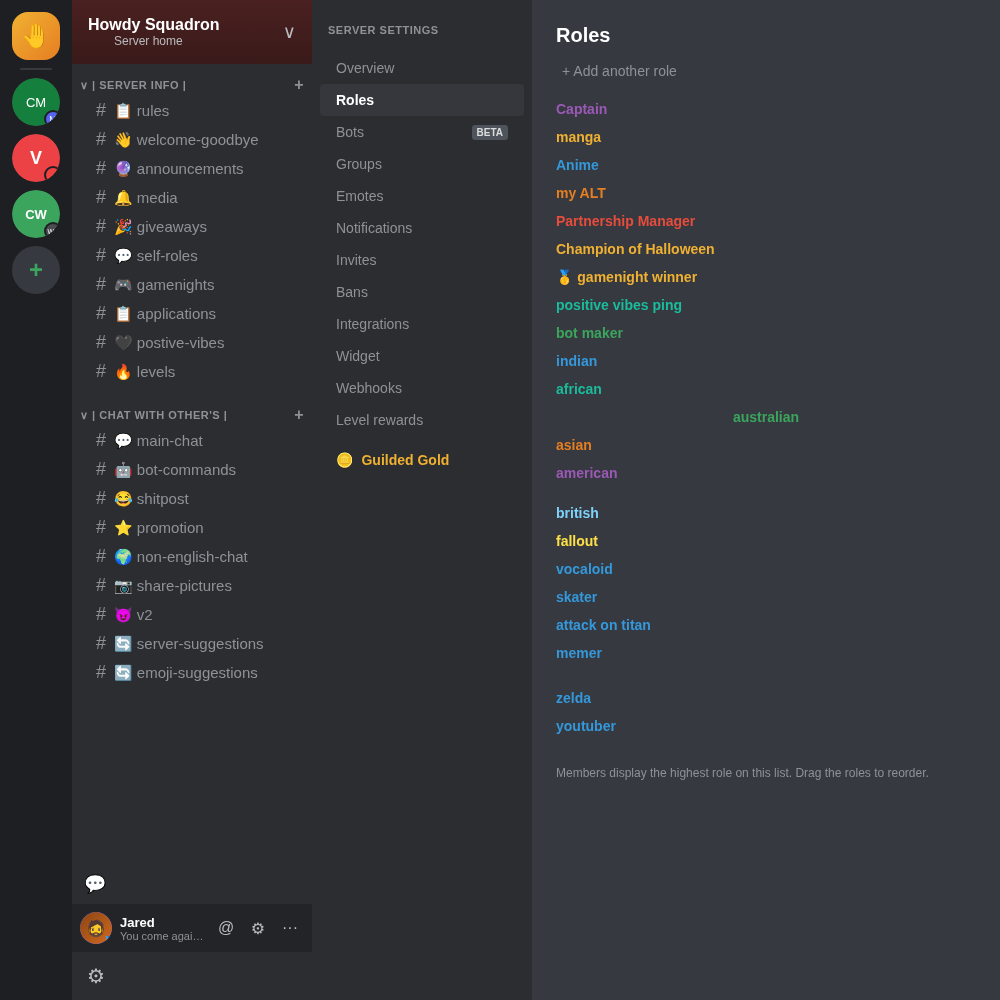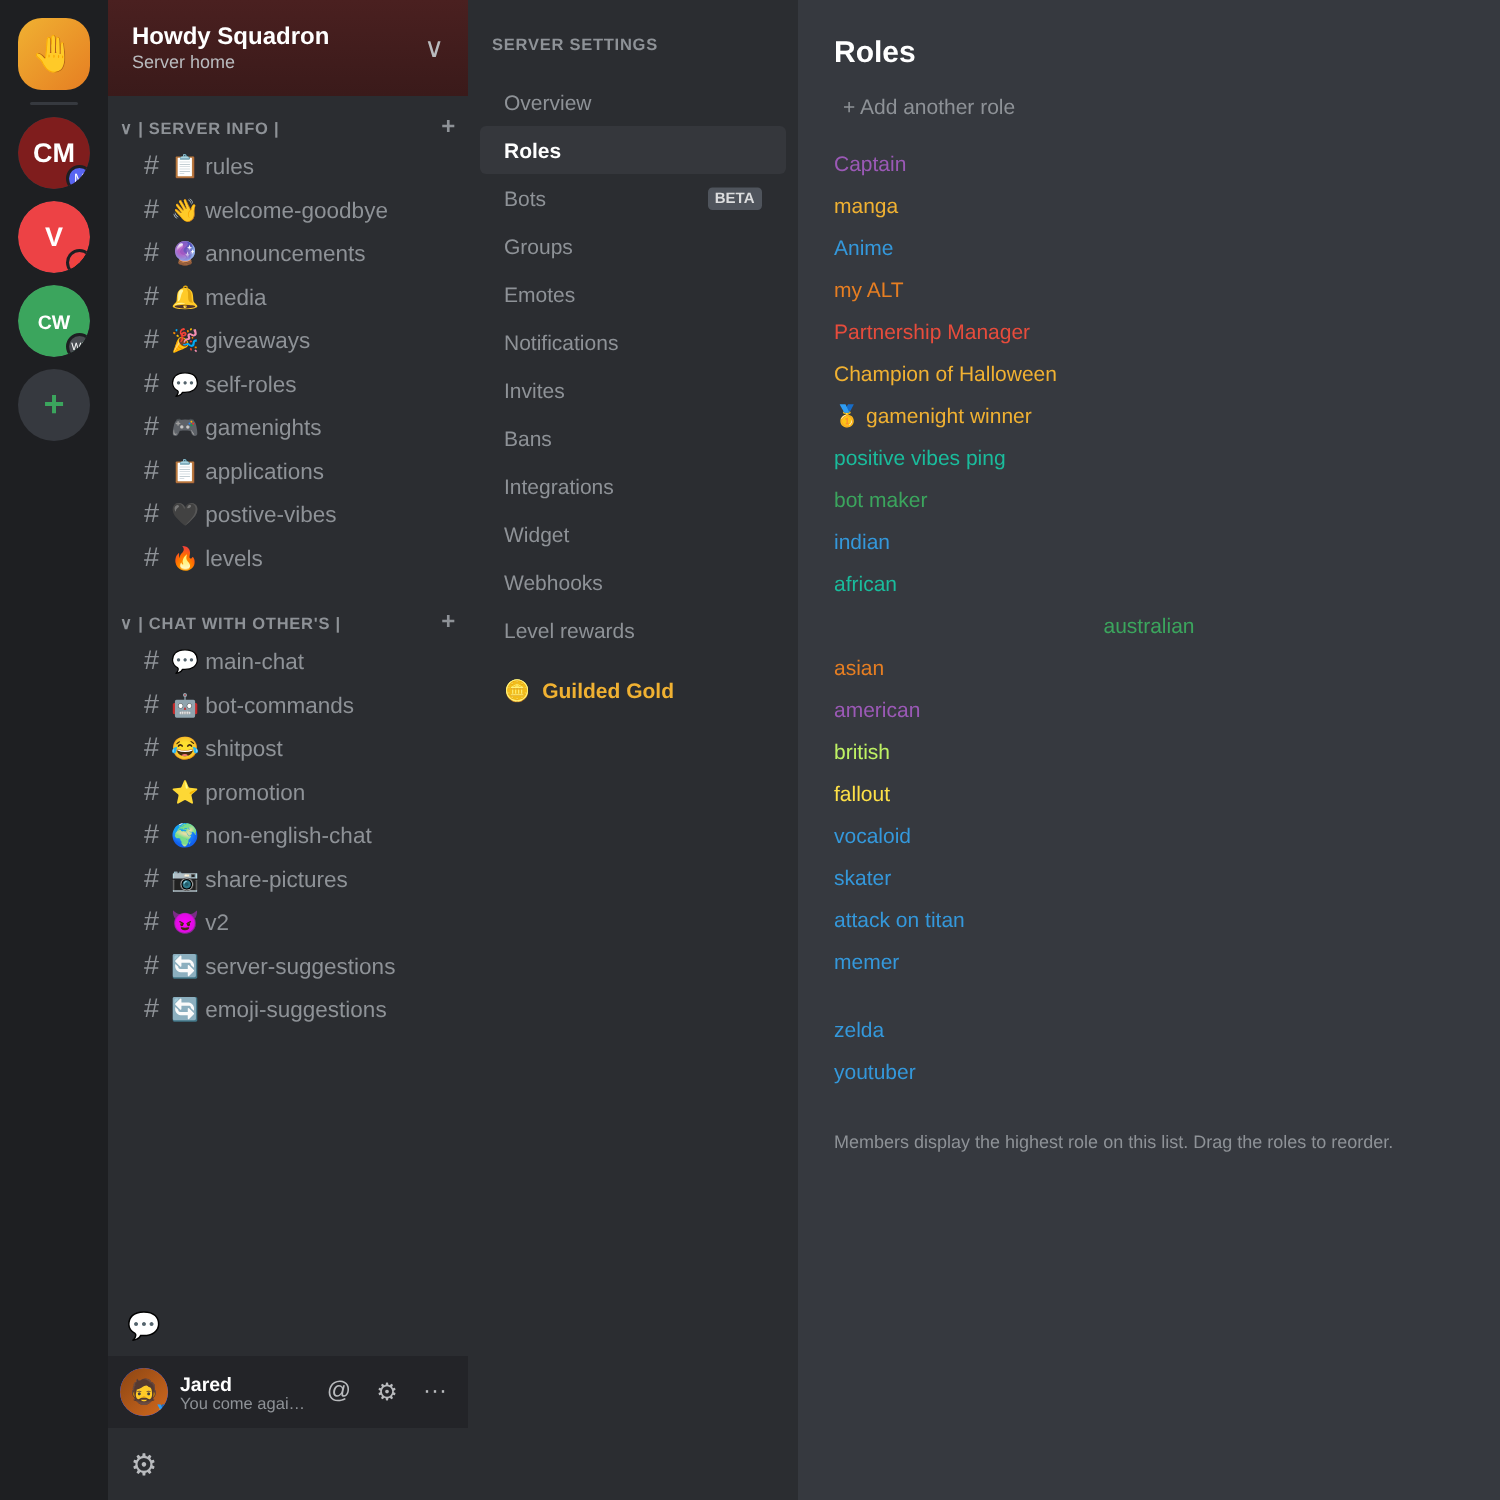--- a/index.html
+++ b/index.html
@@ -94,20 +94,21 @@
     }
     .server-header-text { }
     .server-name {
       font-size: 16px;
       font-weight: 700;
       color: #ffffff;
     }
     .server-subtitle {
       font-size: 12px;
       color: #b9bbbe;
+      margin-left: 26px;
     }
     .server-header-chevron {
       color: #b9bbbe;
       font-size: 18px;
     }
     .channel-section {
       padding: 8px 0;
     }
     .channel-category {
       display: flex;
@@ -291,45 +292,45 @@
       align-items: center;
       gap: 6px;
       color: #8e9297;
       font-size: 14px;
       cursor: pointer;
       margin-bottom: 16px;
     }
     .role-item {
       padding: 6px 0;
       font-size: 14px;
-      font-weight: 400;
+      font-weight: 700;
       cursor: pointer;
     }
 
     .roles-footer {
       margin-top: 24px;
       font-size: 12px;
       color: #8e9297;
       line-height: 1.5;
     }
 
     .channel-list-scroll {
       overflow-y: auto;
       flex: 1;
     }
     .channel-list-scroll::-webkit-scrollbar { width: 4px; }
     .channel-list-scroll::-webkit-scrollbar-track { background: transparent; }
     .channel-list-scroll::-webkit-scrollbar-thumb { background: #1e1f22; border-radius: 2px; }
 
     
     .avatar-cm {
-      background: #7f1d1d;
+      background: #15803d;
       color: white;
-      font-size: 18px;
-      font-weight: 700;
+      font-size: 13px;
+      font-weight: 400;
       width: 48px;
       height: 48px;
       border-radius: 50%;
       display: flex;
       align-items: center;
       justify-content: center;
     }
     .avatar-v {
       background: #ed4245;
       color: white;
@@ -578,21 +579,21 @@
   <div class="role-item" style="color: #e74c3c;">Partnership Manager</div>
   <div class="role-item" style="color: #f0b132;">Champion of Halloween</div>
   <div class="role-item" style="color: #f0b132;">🥇 gamenight winner</div>
   <div class="role-item" style="color: #1abc9c;">positive vibes ping</div>
   <div class="role-item" style="color: #3ba55d;">bot maker</div>
   <div class="role-item" style="color: #3498db;">indian</div>
   <div class="role-item" style="color: #1abc9c;">african</div>
   <div class="role-item" style="color: #3ba55d; text-align: center;">australian</div>
   <div class="role-item" style="color: #e67e22;">asian</div>
   <div class="role-item" style="color: #9b59b6;">american</div>
-  <div class="role-item" style="color: #bef264;">british</div>
+  <div class="role-item" style="color: #7dd3fc; margin-top: 12px;">british</div>
   <div class="role-item" style="color: #fde047;">fallout</div>
   <div class="role-item" style="color: #3498db;">vocaloid</div>
   <div class="role-item" style="color: #3498db;">skater</div>
   <div class="role-item" style="color: #3498db;">attack on titan</div>
   <div class="role-item" style="color: #3498db;">memer</div>
   <div class="role-item" style="color: #3498db; margin-top: 17px;">zelda</div>
   <div class="role-item" style="color: #3498db;">youtuber</div>
 
   <div class="roles-footer">Members display the highest role on this list. Drag the roles to reorder.</div>
 </div>

